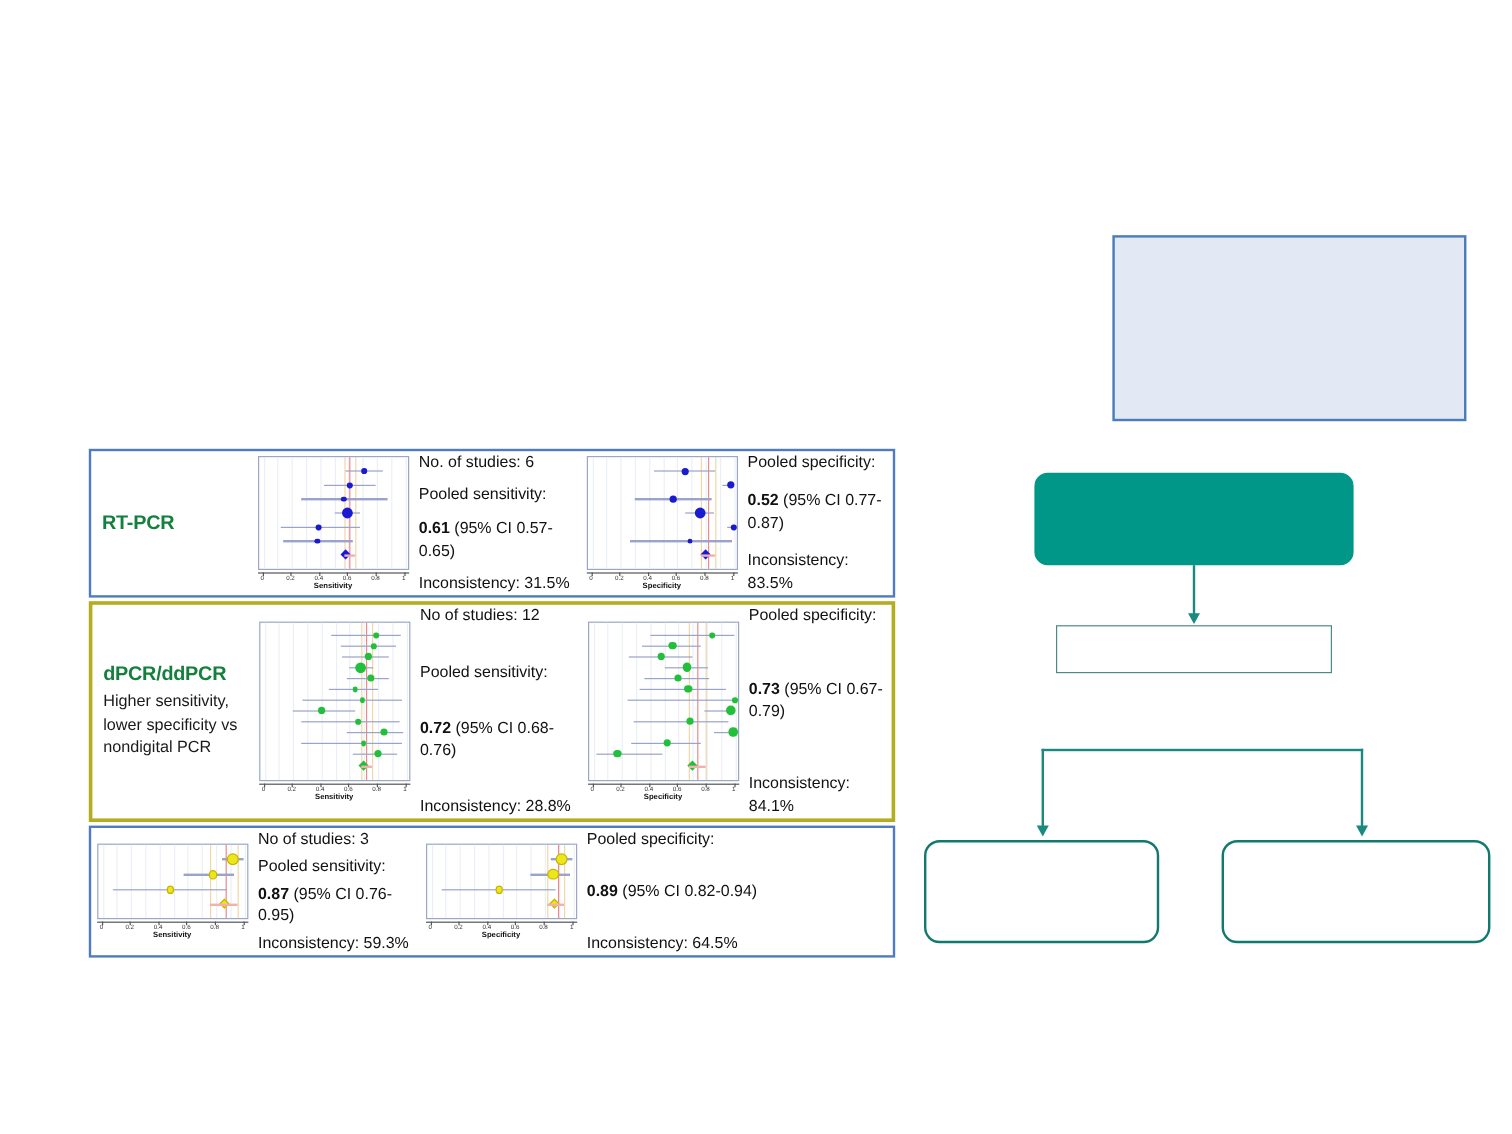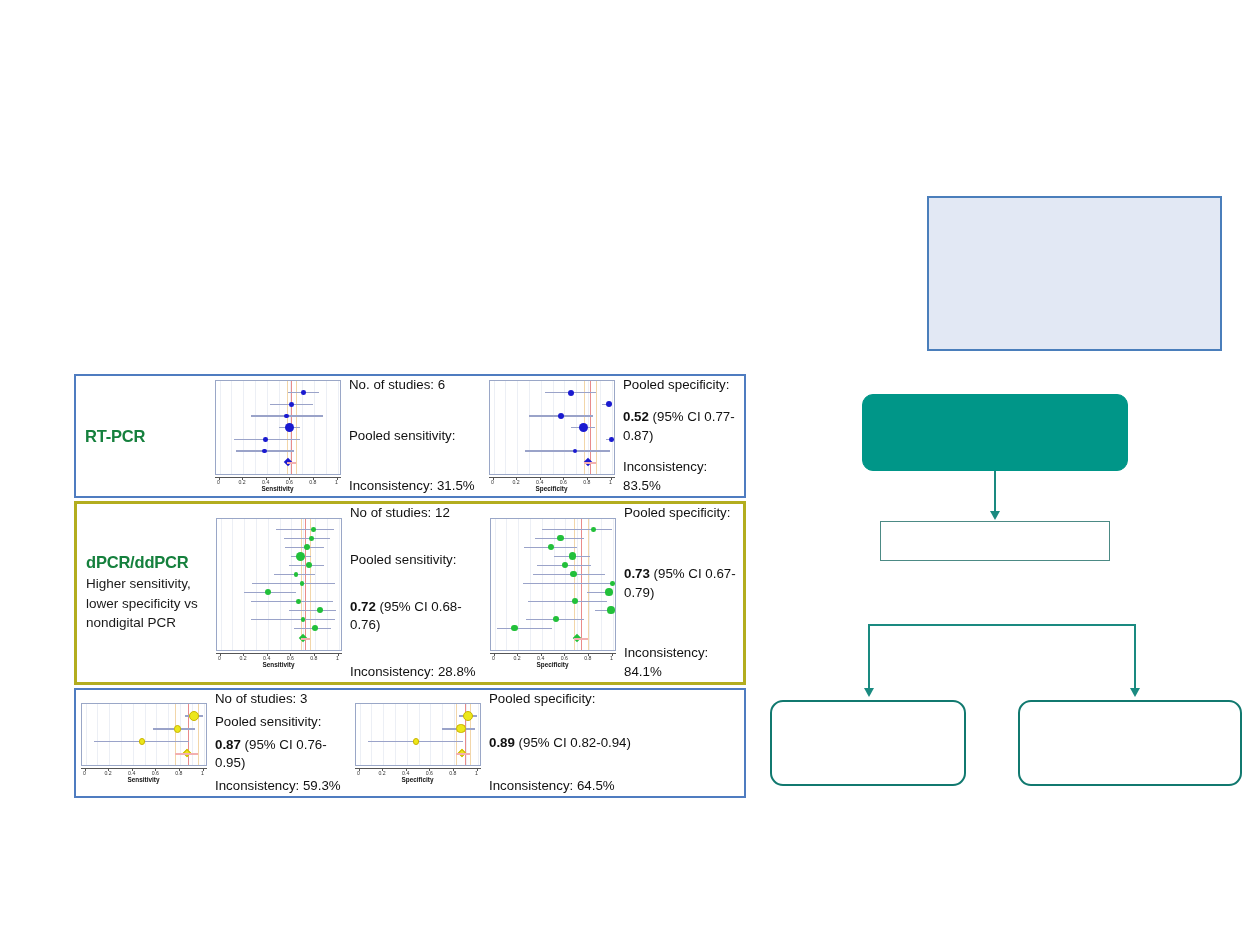--- a/index.html
+++ b/index.html
@@ -160,20 +160,24 @@
             <div class="tlab" style="left: 98.4px; top: 99px;">0.8</div>
             <div class="tick" style="left: 122px; top: 97px;"></div>
             <div class="tlab" style="left: 122px; top: 99px;">1</div>
             <div class="axname" style="top: 105px;">Sensitivity</div>
           </div>
       </div>
 
       <div class="txt-cell" style="max-width:135px;flex:0 0 135px;">
         <div>No. of studies: 6</div>
         <div>Pooled sensitivity:</div>
+        <div>
+          <span class="b">0.61</span>
+          <span>(95% CI 0.57-0.65)</span>
+        </div>
         <div>Inconsistency: 31.5%</div>
       </div>
 
       <div class="plot-cell">
         <div class="fp" id="fp-1" style="width: 126px; height: 112px;">
             <div class="fp-frame" style="height: 95px;">
               <div class="grid-v" style="left: 4px;"></div>
               <div class="grid-v" style="left: 27.6px;"></div>
               <div class="grid-v" style="left: 51.2px;"></div>
               <div class="grid-v" style="left: 74.8px;"></div>

